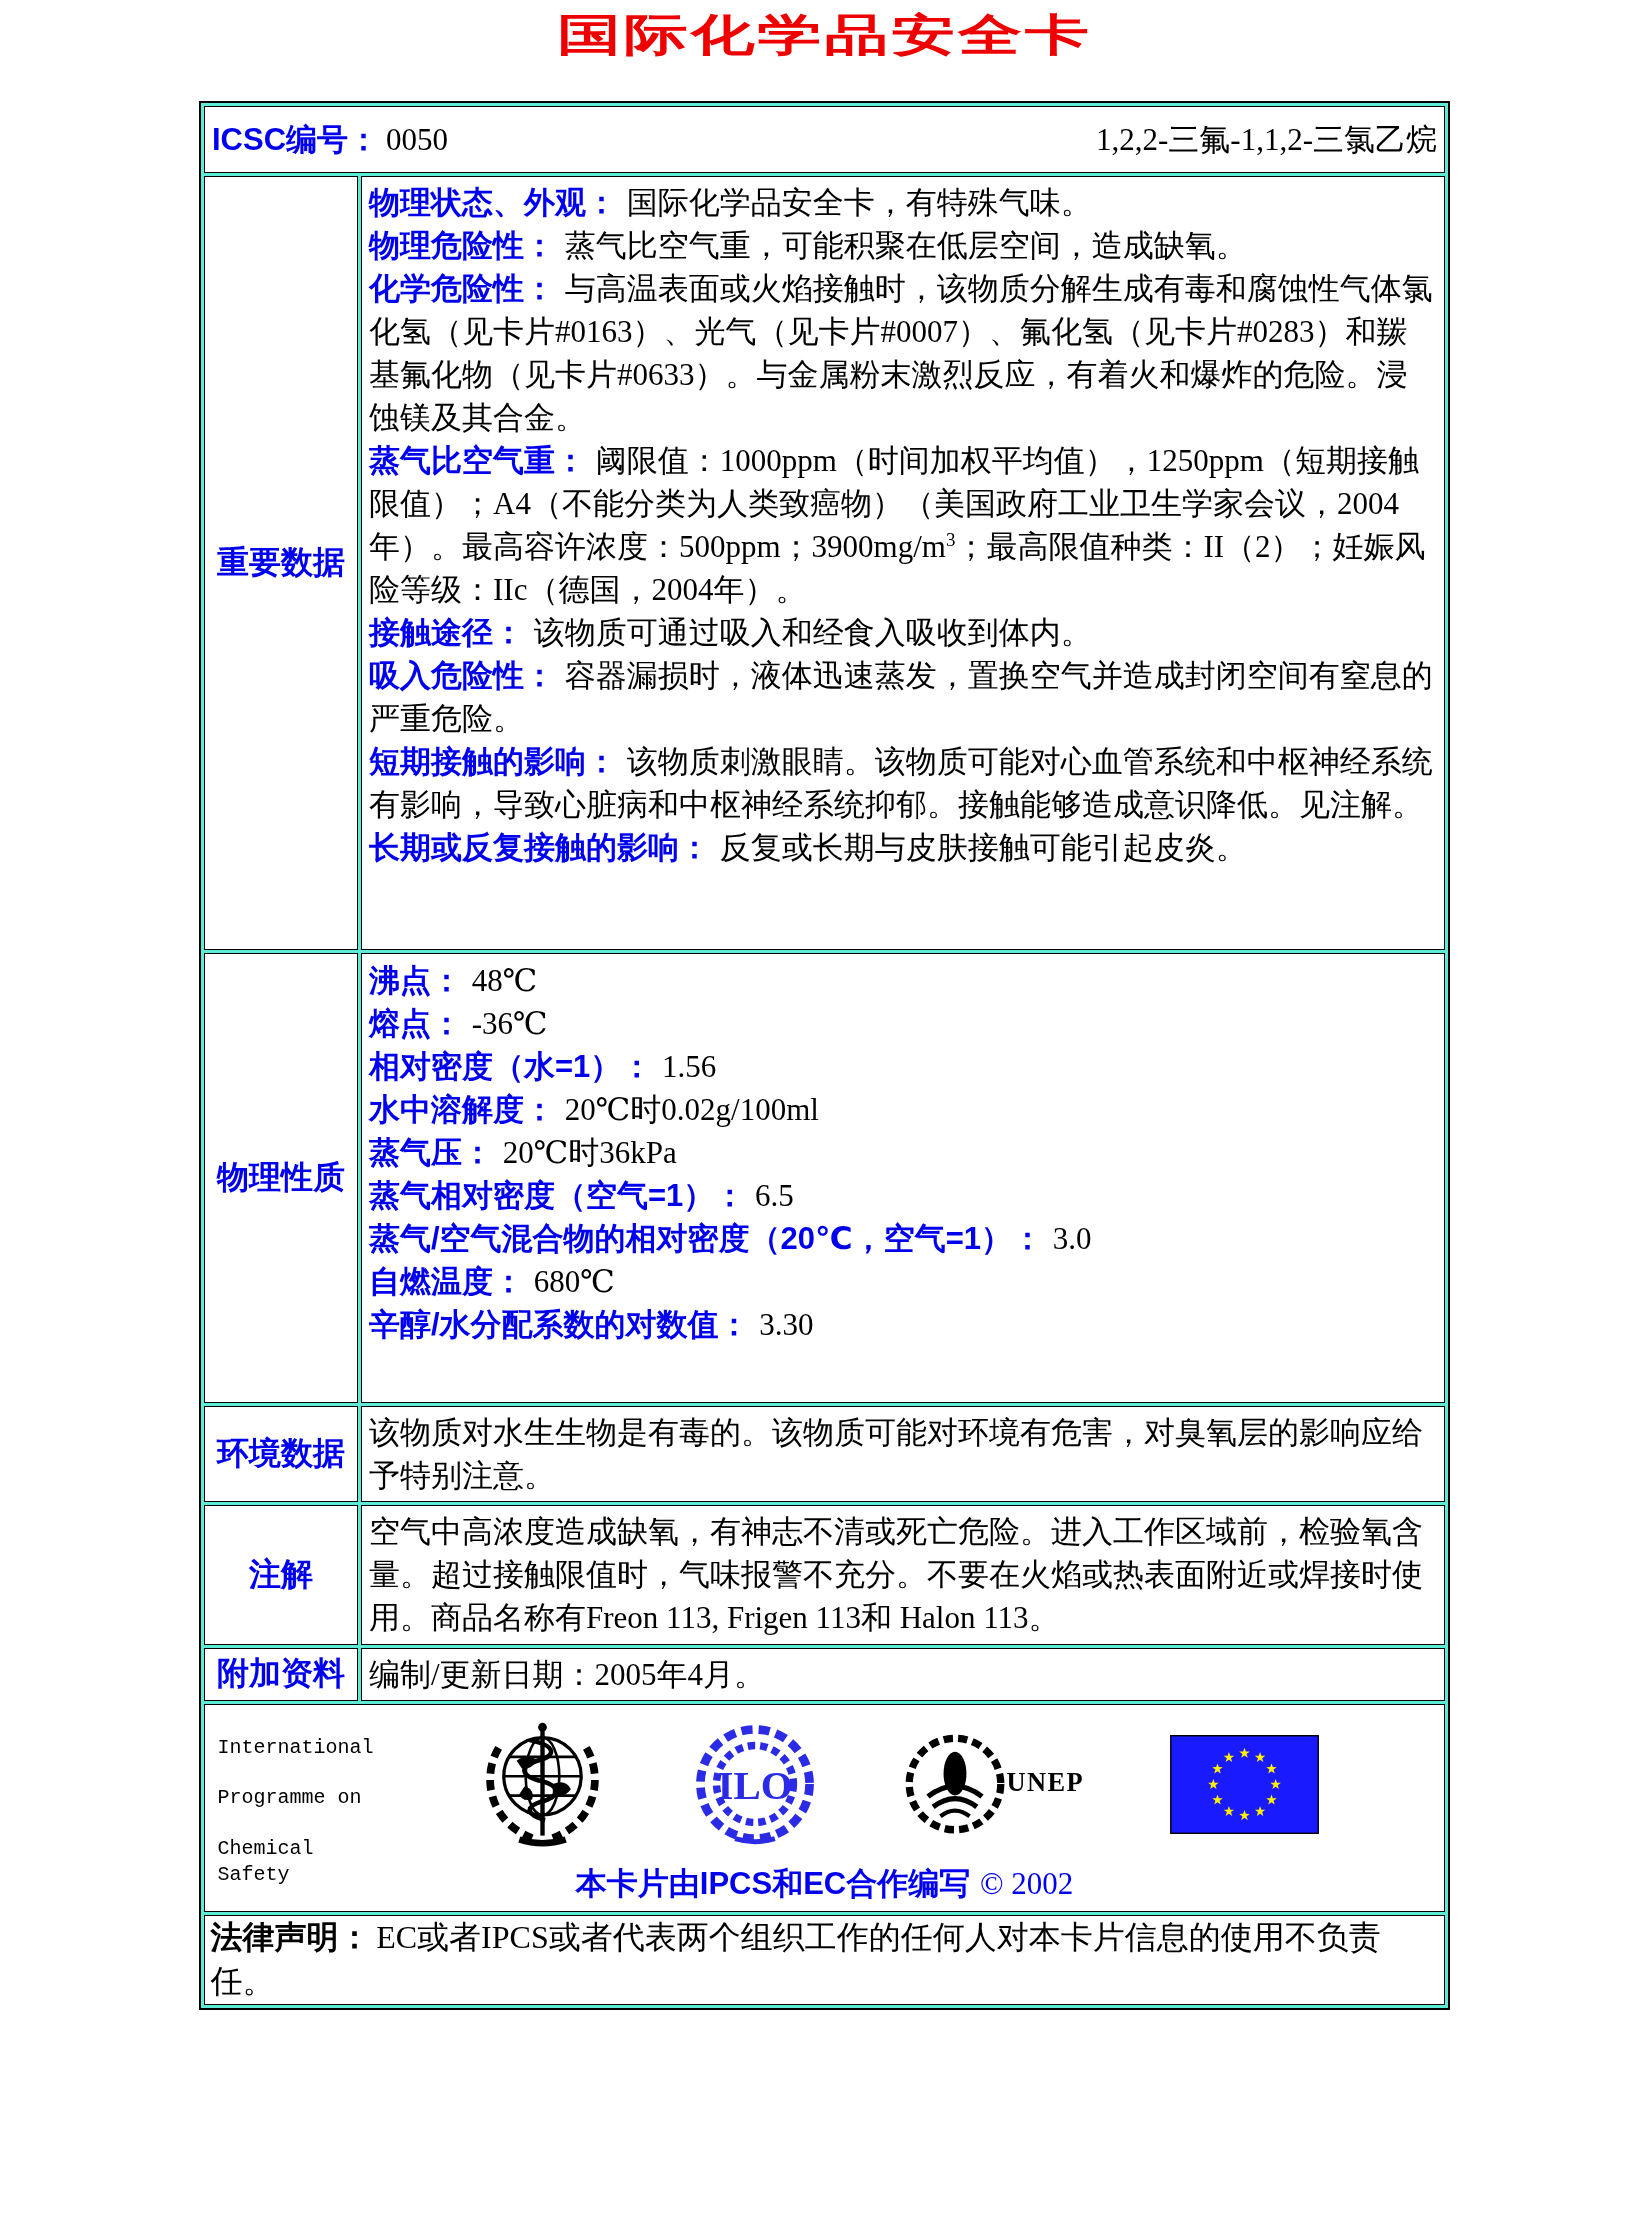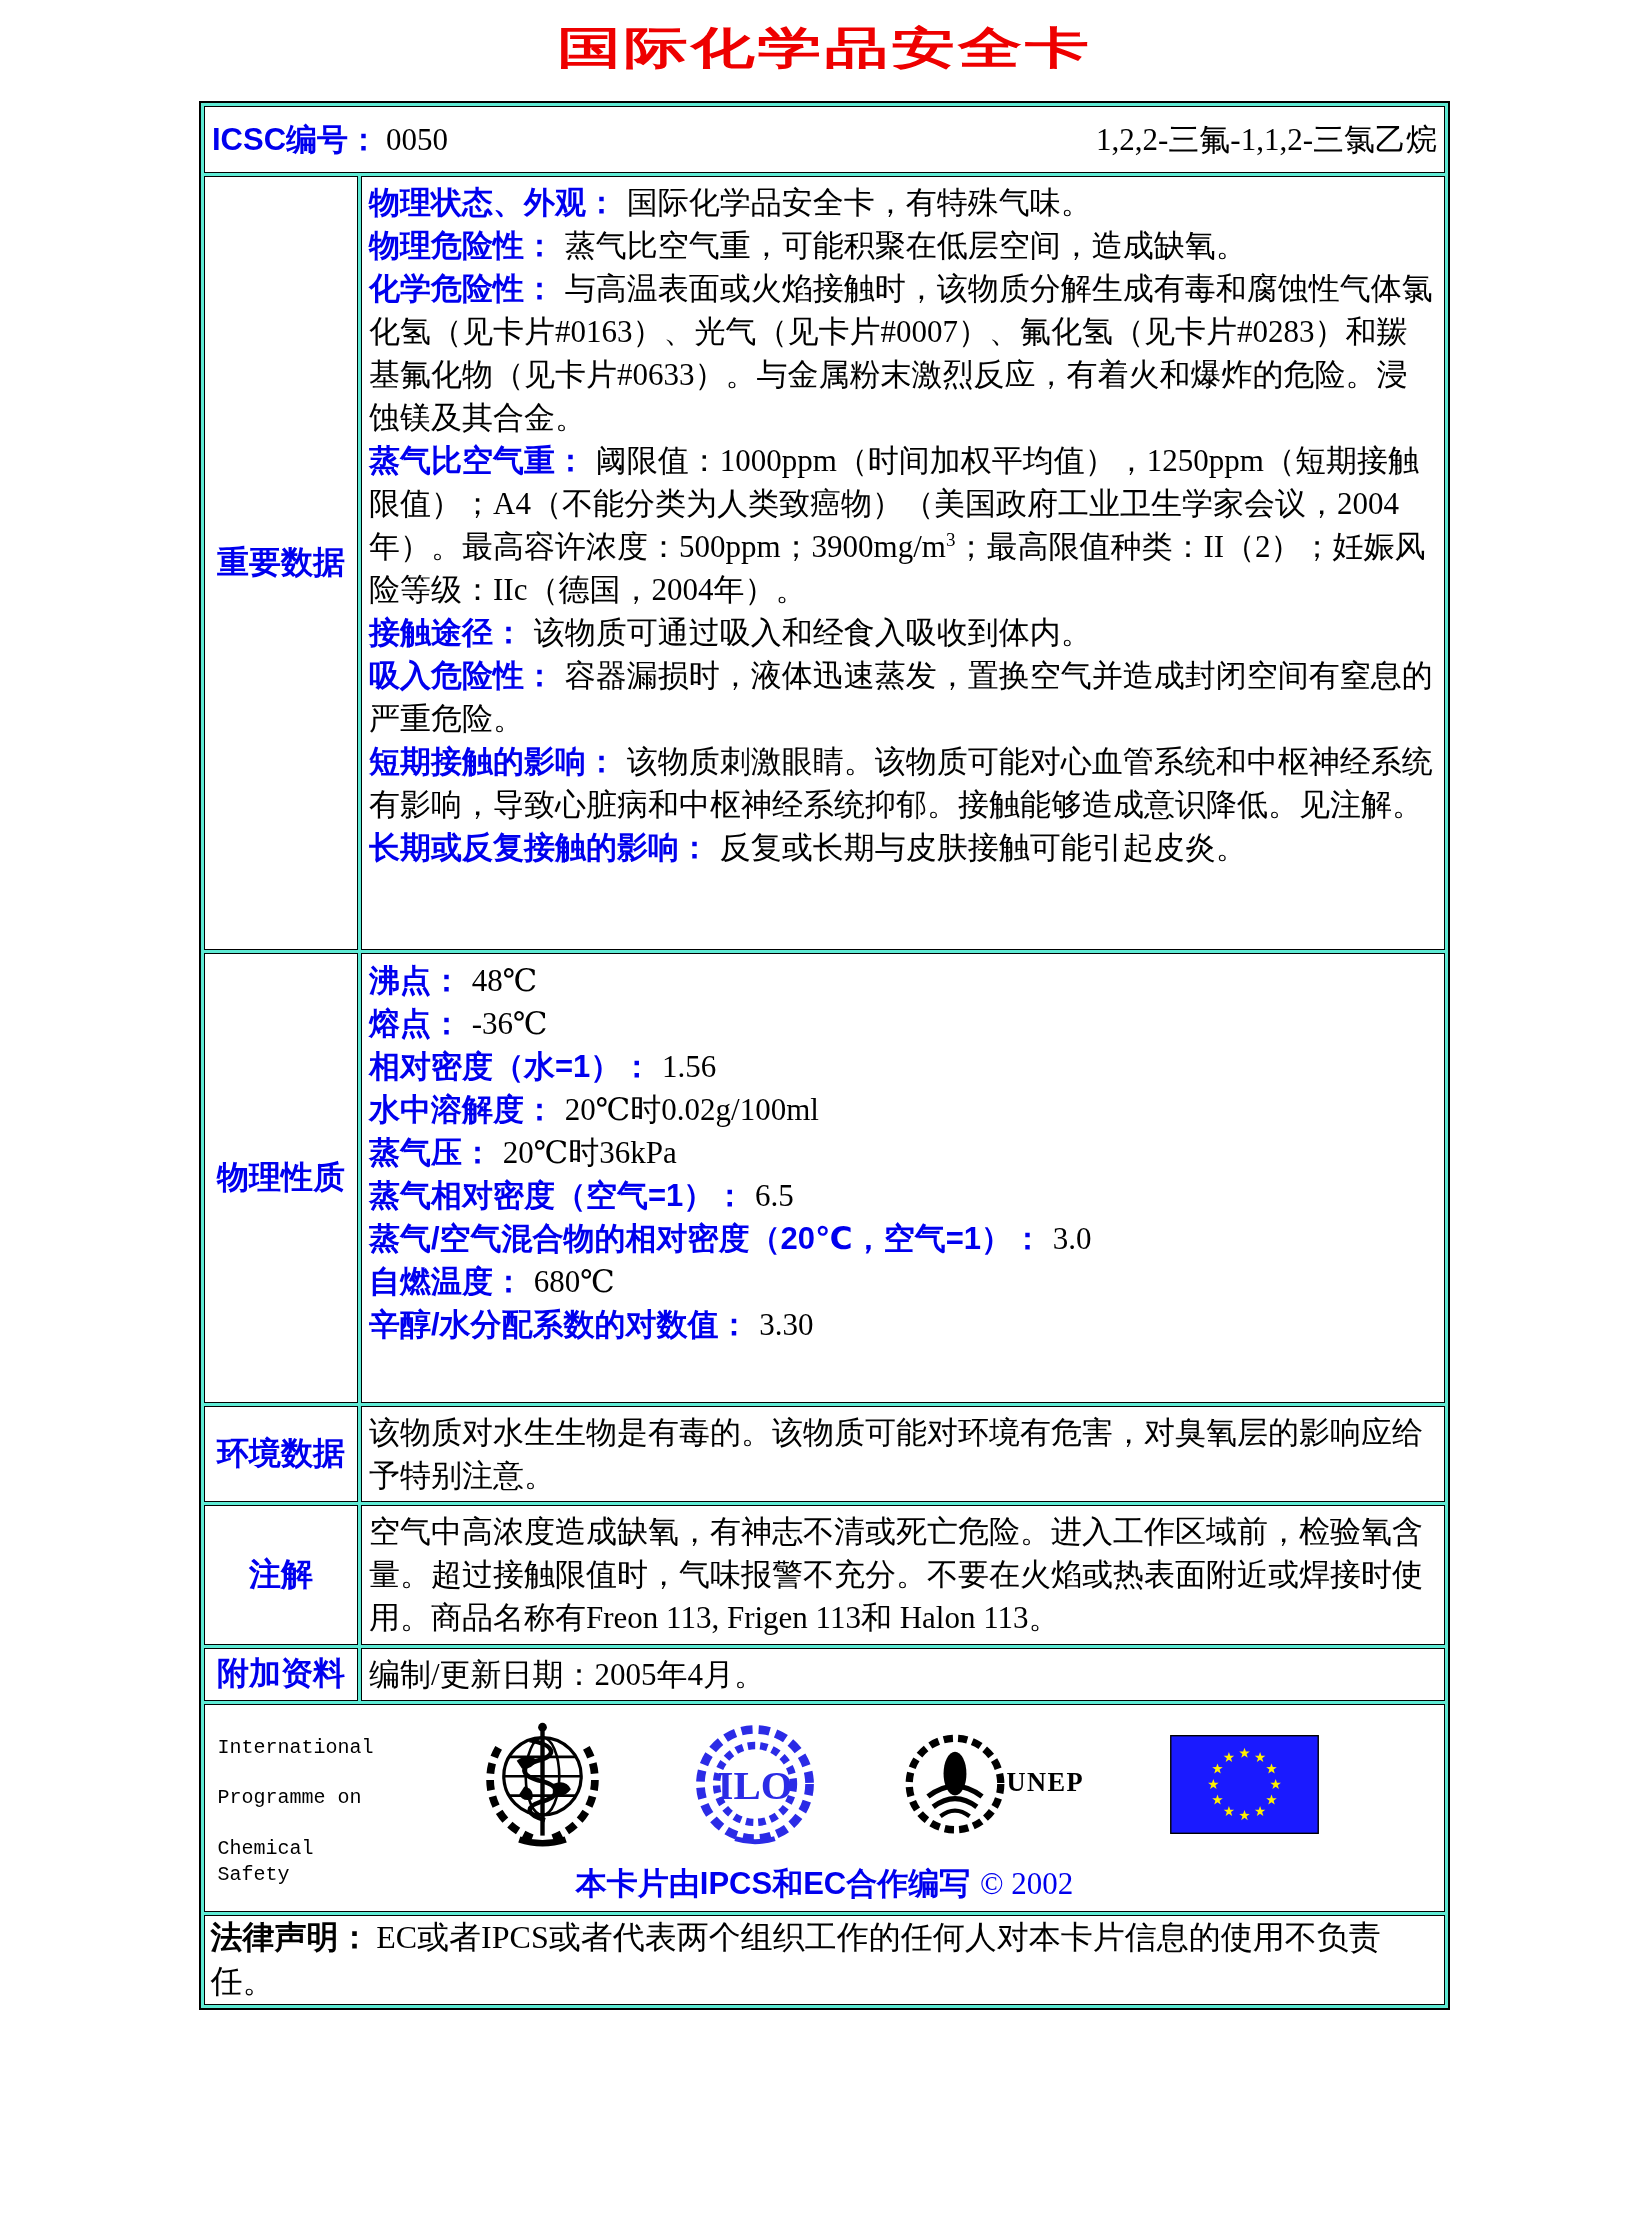--- a/index.html
+++ b/index.html
@@ -1,18 +1,18 @@
 <!DOCTYPE html>
 <html style="font-size:11px"><head>
 <meta charset="utf-8">
 <style>
   html,body{margin:0;padding:0;background:#ffffff;}
   body{width:1648px;height:2216px;position:relative;font-family:"Liberation Serif","DejaVu Serif",serif;color:#000;}
 
-  .title-wrap{position:absolute;top:20px;left:199px;width:1251px;text-align:center;}
+  .title-wrap{position:absolute;top:7px;left:199px;width:1251px;text-align:center;}
   .title{display:inline-block;font-family:"Liberation Serif","DejaVu Serif",serif;font-weight:bold;
          font-size:44px;line-height:1.3;color:#ee0000;transform:scaleX(1.45);transform-origin:center;letter-spacing:2.1px;}
 
   table.card{position:absolute;top:101px;left:199px;width:1251px;table-layout:fixed;
              border:2.1px solid #000;border-collapse:separate;border-spacing:3.5px;background:#5eead4;}
   td.cell{border:1.4px solid #000;background:#fff;overflow:hidden;}
 
   col.c-label{width:154px;}
 
   td.lbl{text-align:center;vertical-align:middle;padding:0;

